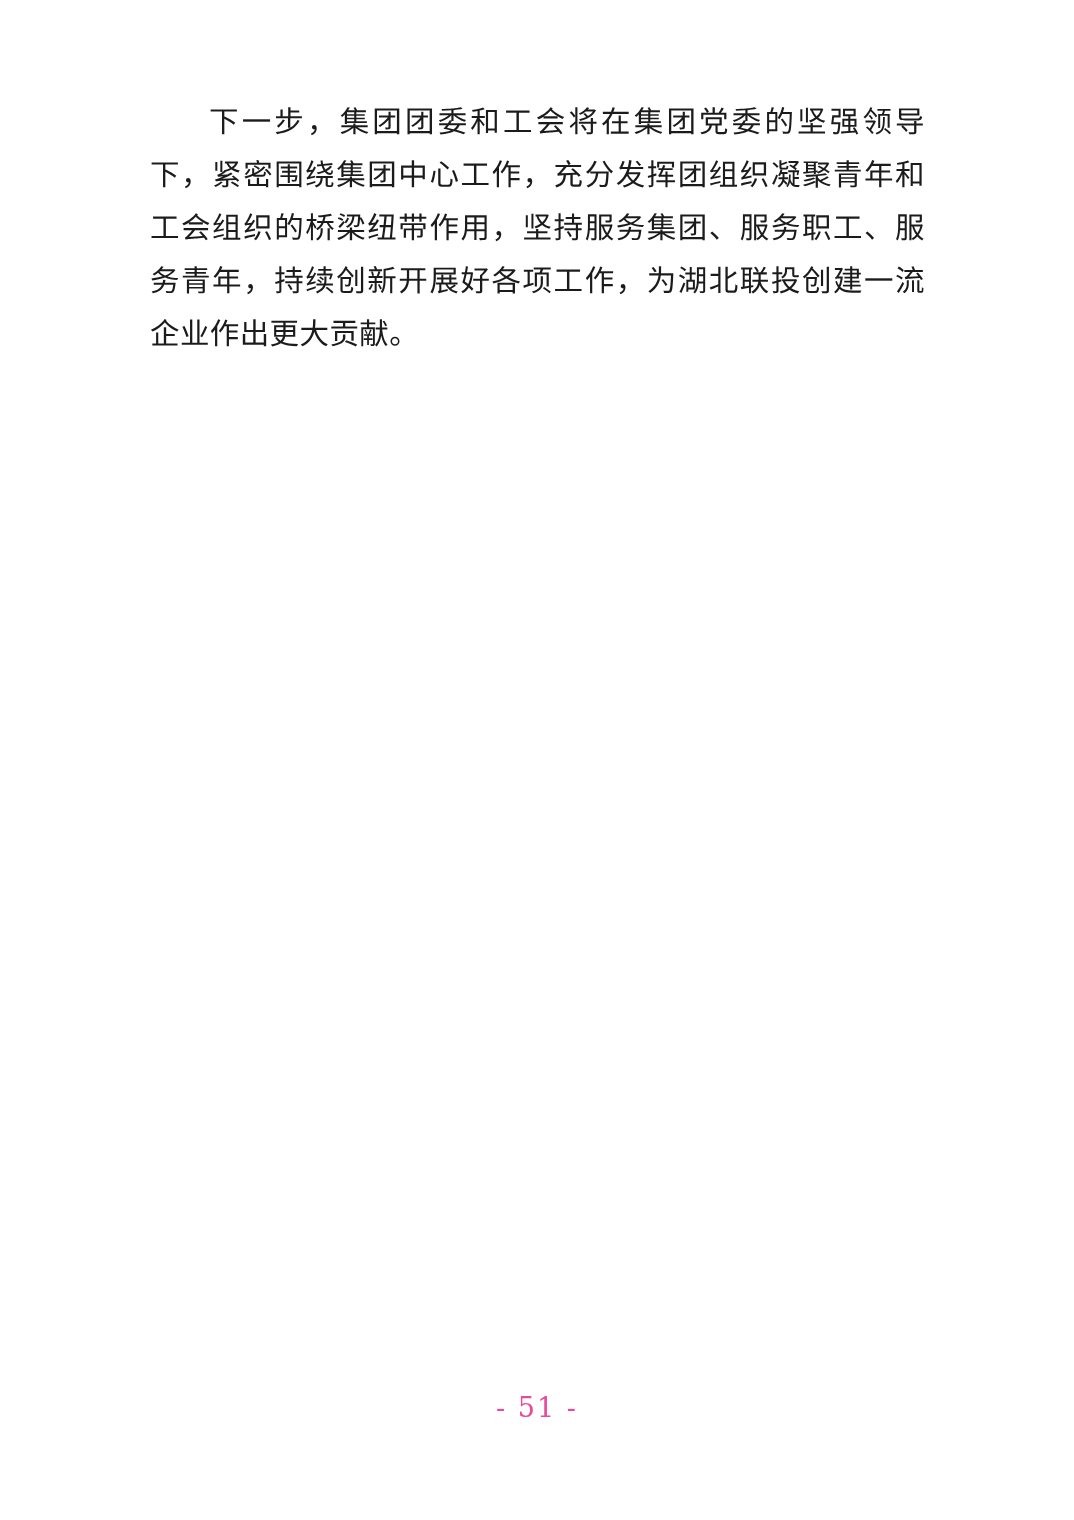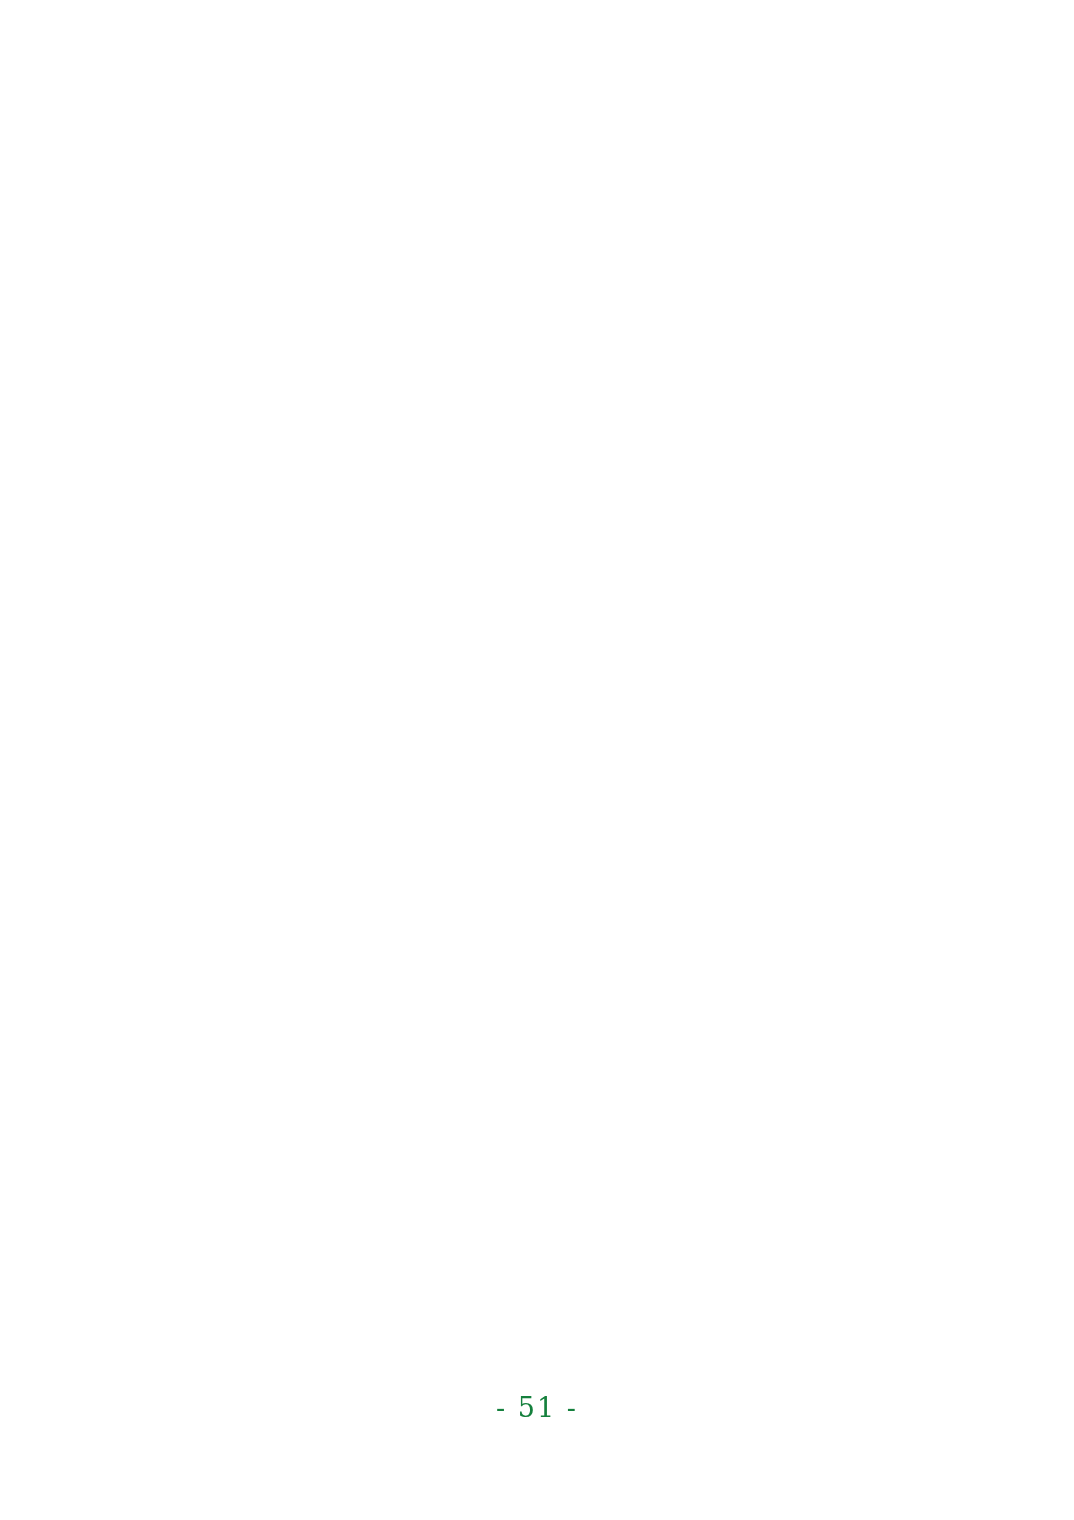--- a/index.html
+++ b/index.html
@@ -41,24 +41,25 @@
     text-indent: 2em;
   }
   .footer {
     position: absolute;
     left: 0;
     right: 0;
     top: 1392px;
     text-align: center;
     font-family: "DejaVu Serif", "Liberation Serif", serif;
     font-size: 27px;
-    color: #15803d;
+    color: #ec4899;
     letter-spacing: 2px;
   }
 </style>
 </head>
 <body>
 
 <div class="page">
   <div class="content">
+    <p class="para indent">下一步，集团团委和工会将在集团党委的坚强领导下，紧密围绕集团中心工作，充分发挥团组织凝聚青年和工会组织的桥梁纽带作用，坚持服务集团、服务职工、服务青年，持续创新开展好各项工作，为湖北联投创建一流企业作出更大贡献。</p>
   </div>
   <div class="footer">- 51 -</div>
 </div>
 
 </body></html>

